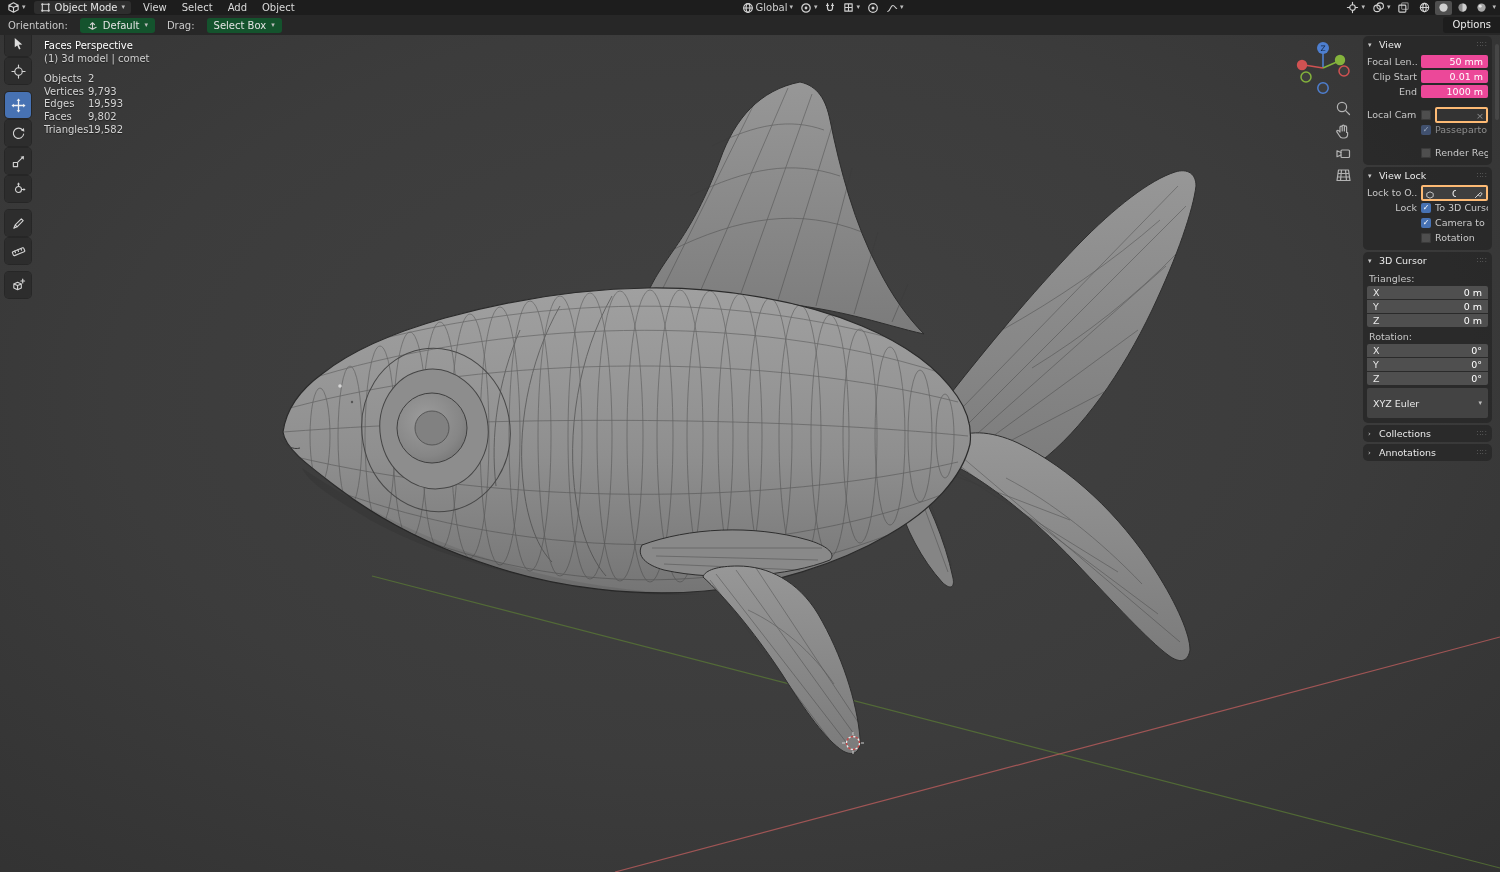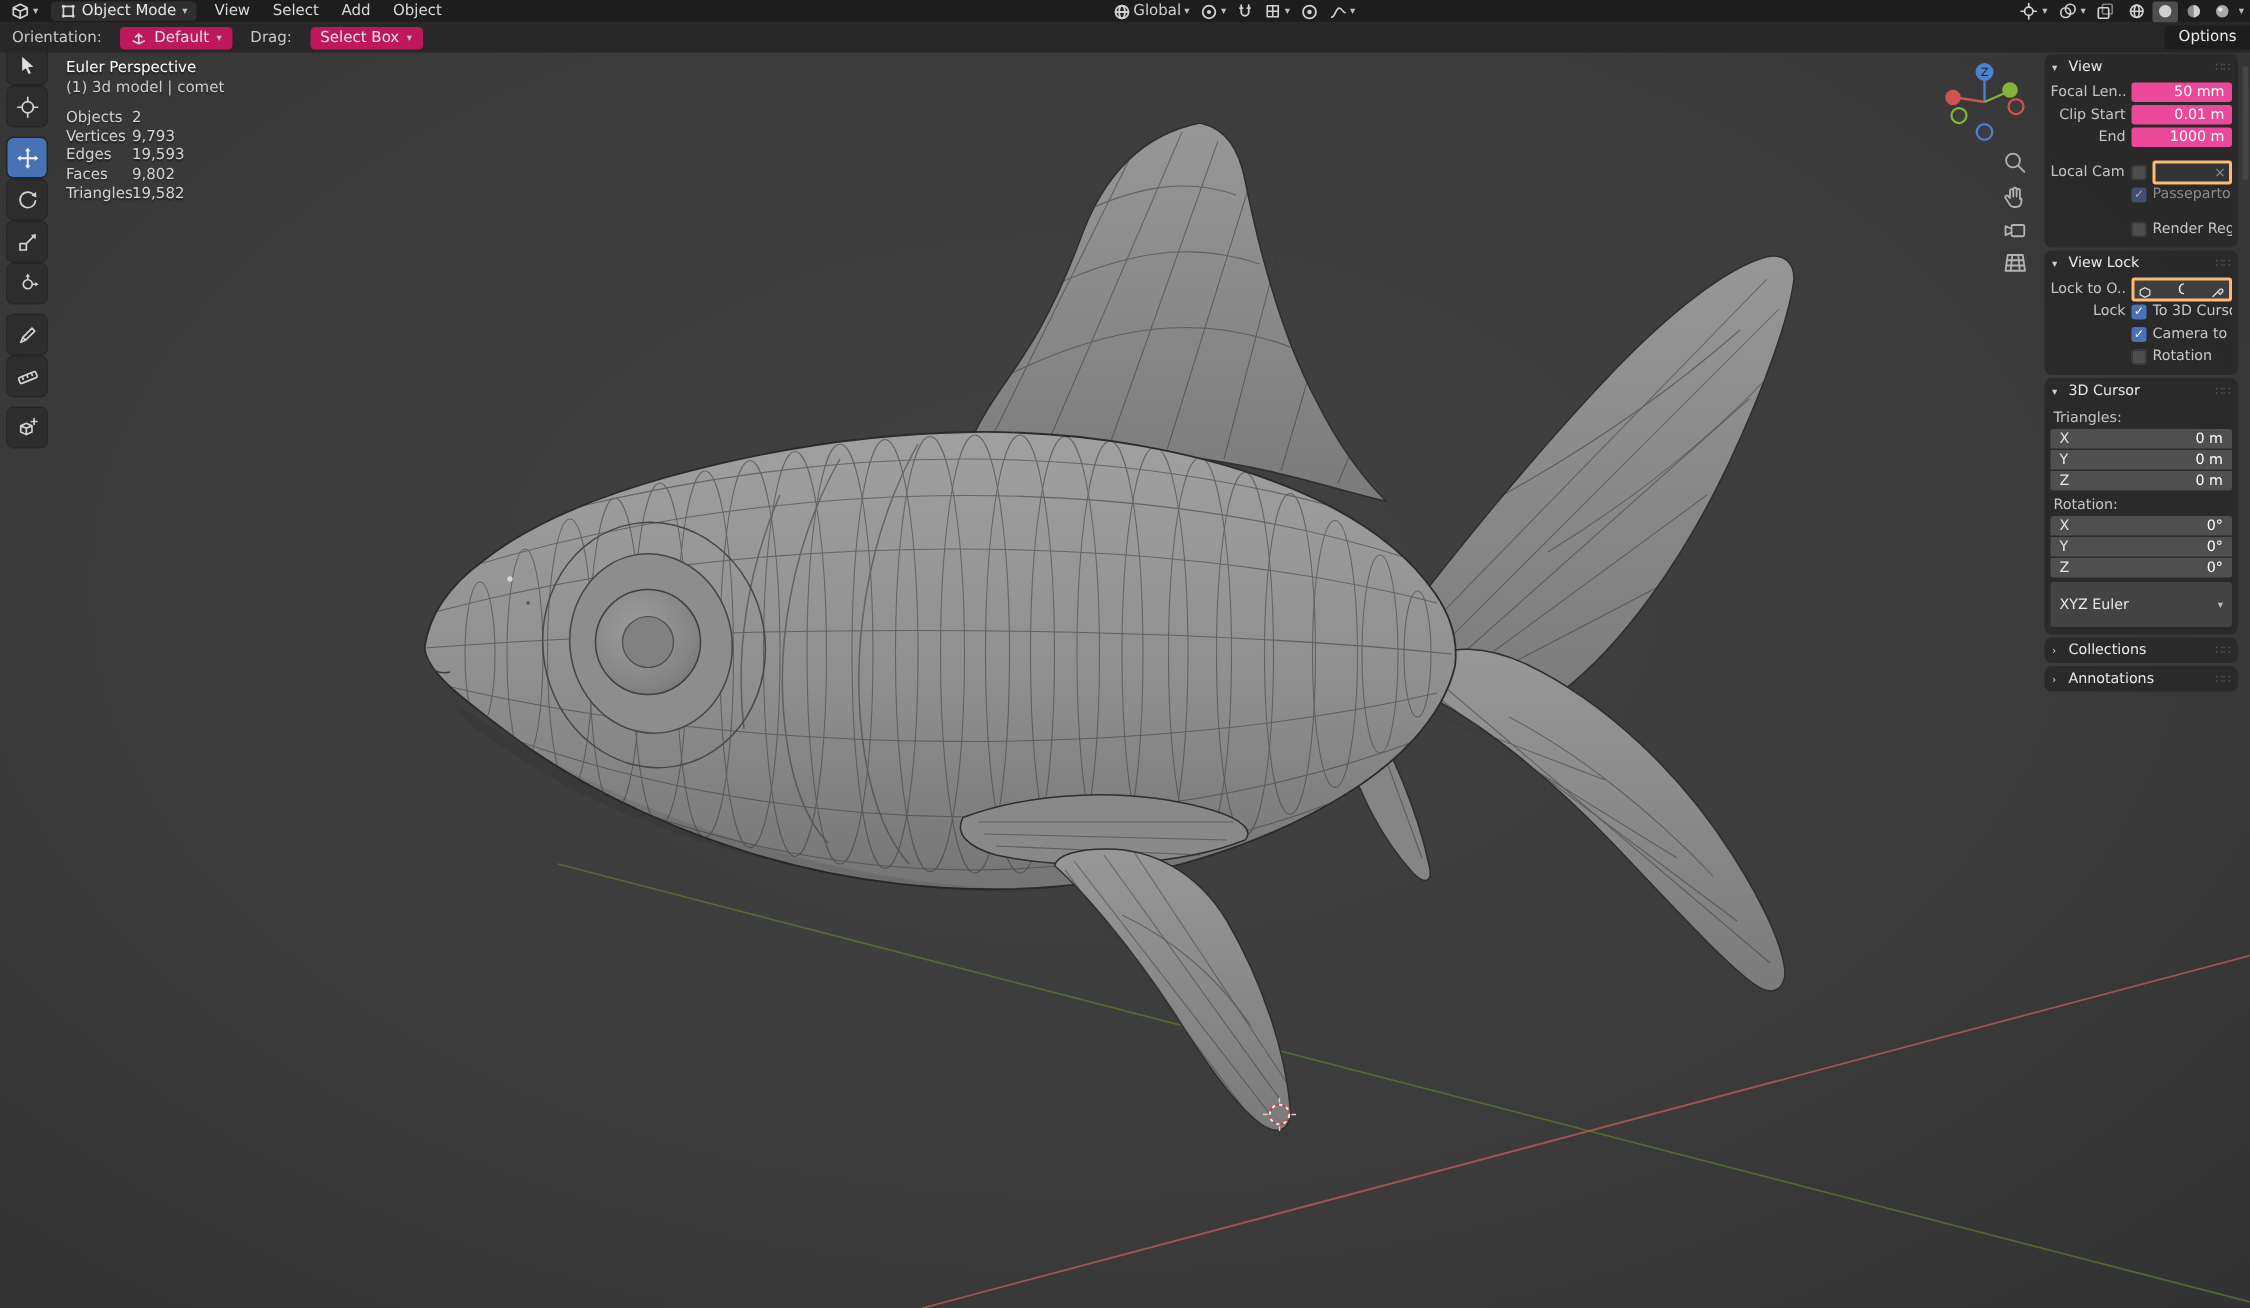--- a/index.html
+++ b/index.html
@@ -19,21 +19,21 @@
   .mode-select{display:flex;align-items:center;gap:4px;background:#2e2e2e;border-radius:3px;
     height:13px;padding:0 6px;margin:0 4px;color:#e6e6e6}
   .spacer{flex:1}
   .shading-group{display:flex;align-items:center;gap:2px;margin-left:2px}
   .shade-btn{display:flex;align-items:center;justify-content:center;width:17px;height:14px;border-radius:2px}
   .shade-btn.active{background:#4f4f4f}
   
   .row2{position:absolute;top:15px;left:0;right:0;height:20px;background:#272727;
     display:flex;align-items:center;padding:0 8px;gap:12px;z-index:10}
   .lbl{color:#c9c9c9}
-  .dropdown{background:#be185d;border-radius:3px;height:15px;display:flex;align-items:center;
+  .dropdown{background:#14532d;border-radius:3px;height:15px;display:flex;align-items:center;
     gap:5px;padding:0 7px;color:#e4e4e4}
   .options-btn{color:#ededed;background:#1d1d1d;border-radius:3px 0 0 3px;height:16px;
     line-height:16px;padding:0 9px;margin-right:-8px}
   
   .left-toolbar{position:absolute;left:5px;top:30px;display:flex;flex-direction:column;z-index:6}
   .tool-group{display:flex;flex-direction:column;gap:2px;margin-bottom:8px}
   .tool-btn{width:26px;height:26px;border-radius:4px;background:rgba(45,45,45,.92);
     display:flex;align-items:center;justify-content:center;box-shadow:0 0 0 1px rgba(20,20,20,.5)}
   .tool-btn.active{background:#4772b3}
   
@@ -450,21 +450,21 @@
       <svg width="15" height="15" viewBox="0 0 16 16">
         <path class="ic" d="M7 4.5 L11 6.3 V10.7 L7 12.5 L3 10.7 V6.3 Z M3 6.3 L7 8 L11 6.3 M7 8 V12.5"></path>
         <line class="ic" x1="12.5" y1="1.2" x2="12.5" y2="5.2"></line>
           <line class="ic" x1="10.5" y1="3.2" x2="14.5" y2="3.2"></line>
       </svg>
     </div>
   </div>
 </div>
 
 <div class="stats">
-  <div class="proj">Euler Perspective</div>
+  <div class="proj">Faces Perspective</div>
   <div class="scene-name">(1) 3d model | comet</div>
   <div class="stat-row">
     <span class="stat-label">Objects</span>
     <span>2</span>
   </div>
   <div class="stat-row">
     <span class="stat-label">Vertices</span>
     <span>9,793</span>
   </div>
   <div class="stat-row">

